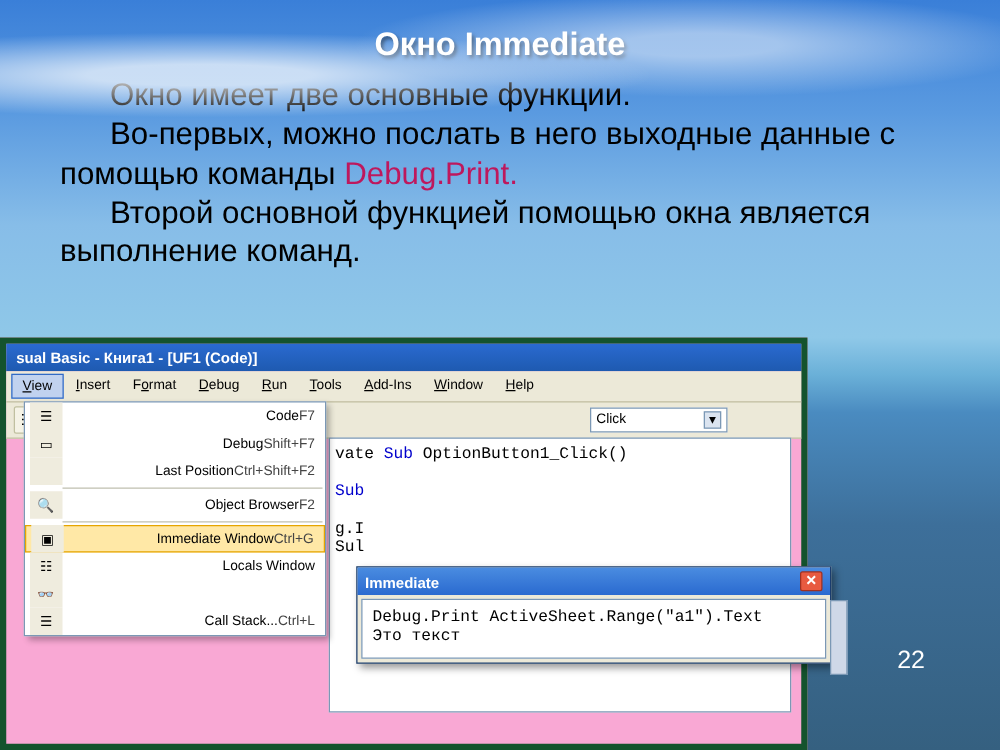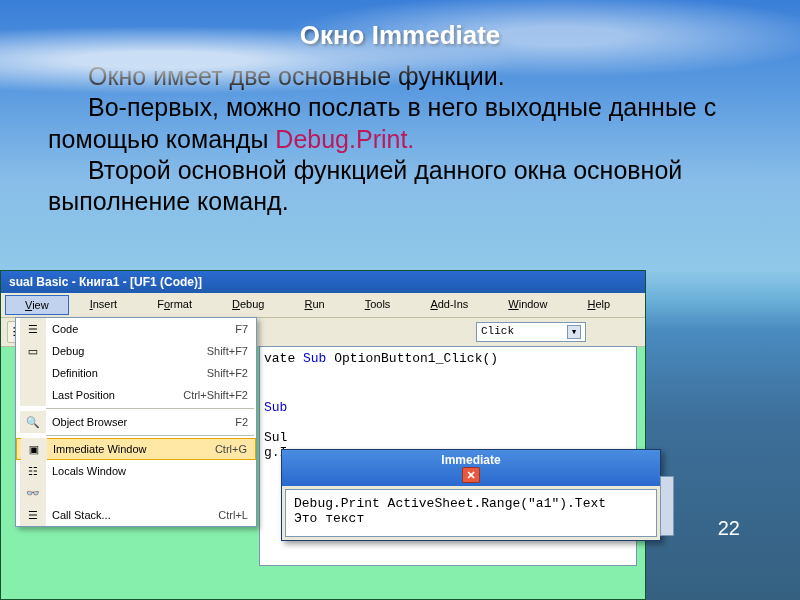--- a/index.html
+++ b/index.html
@@ -12,61 +12,61 @@
 .sky-clouds { position: absolute; top: 0; left: 0; right: 0; height: 120px;
   background: radial-gradient(ellipse at 20% 50%, rgba(255,255,255,0.7) 10%, transparent 40%),
               radial-gradient(ellipse at 70% 30%, rgba(255,255,255,0.5) 8%, transparent 35%); }
 .slide-title { text-align: center; font-size: 26px; font-weight: bold; color: #fff; padding: 20px 0 10px; text-shadow: 2px 2px 3px rgba(0,0,0,0.5); }
 .slide-body { padding: 0 48px; font-size: 25px; color: #000; line-height: 1.25; }
 .slide-body .indent { text-indent: 40px; }
 .debug-print { color: #be185d; }
 .page-num { position: absolute; right: 60px; bottom: 60px; color: #fff; font-size: 20px; }
 
 .vb-window { position: absolute; left: 0; top: 270px; width: 646px; height: 330px;
-  background: #86efac; border: 1px solid #14532d; font-family: Tahoma, sans-serif; font-size: 11px; }
+  background: #f9a8d4; border: 5px solid #14532d; font-family: Tahoma, sans-serif; font-size: 11px; }
 .vb-title { background: linear-gradient(to bottom, #2a6ad0, #1e5ab0); color: #fff; padding: 4px 8px; font-weight: bold; font-size: 12px; }
 .vb-menubar { background: #ece9d8; padding: 2px 4px; display: flex; gap: 2px; }
-.vb-menuitem { padding: 3px 19px; cursor: default; }
+.vb-menuitem { padding: 3px 8px; cursor: default; }
 .vb-menuitem.open { background: #c1d2ef; border: 1px solid #316ac5; }
 .vb-menuitem u { text-decoration: underline; }
 .vb-toolbar { background: #ece9d8; border-top: 1px solid #c0c0a0; border-bottom: 1px solid #c0c0a0; padding: 3px 6px; display: flex; gap: 4px; align-items: center; }
 .vb-tbtn { width: 22px; height: 22px; background: #f5f3e6; border: 1px solid #c0c0a0; border-radius: 2px; display: flex; align-items: center; justify-content: center; font-size: 12px; }
 .vb-sep { width: 1px; height: 20px; background: #a0a090; margin: 0 2px; }
 
 .view-menu { position: absolute; left: 14px; top: 46px; width: 242px; background: #fff; border: 1px solid #7b98b5; box-shadow: 3px 3px 5px rgba(0,0,0,0.3); z-index: 20; font-size: 11px; }
 .view-menu .row { display: flex; align-items: center; height: 22px; padding: 0 8px 0 4px; }
 .view-menu .row.sel { background: #ffe8a6; border: 1px solid #e5a500; }
 .view-menu .gutter { width: 26px; height: 22px; background: #efecde; display: flex; align-items: center; justify-content: center; margin-right: 6px; }
-.view-menu .label { flex: 1; }
+.view-menu .label { flex: 1; text-align: right; }
 .view-menu .shortcut { color: #444; }
 .view-menu .div { height: 1px; background: #c0c0b0; margin: 2px 2px 2px 30px; }
 
 .code-area { position: absolute; left: 258px; top: 75px; right: 8px; height: 220px; background: #fff; border: 1px solid #7b98b5; font-family: "Courier New", monospace; font-size: 13px; padding: 4px; }
-.code-dd { position: absolute; right: 50px; top: -25px; width: 110px; height: 20px; background: #fff; border: 1px solid #7b98b5; font-family: Liberation Mono, monospace; font-size: 11px; padding: 2px 4px; }
+.code-dd { position: absolute; right: 50px; top: -25px; width: 110px; height: 20px; background: #fff; border: 1px solid #7b98b5; font-family: Liberation Sans, sans-serif; font-size: 11px; padding: 2px 4px; }
 .code-dd .arrow { float: right; background: #dbe4f0; border: 1px solid #7b98b5; width: 14px; height: 14px; text-align: center; line-height: 12px; }
-.code-area .kw { color: #0000cc; margin-top: 19px; }
+.code-area .kw { color: #0000cc; }
 .code-line { white-space: pre; }
 
 .imm-window { position: absolute; left: 280px; top: 178px; width: 380px; background: #ece9d8; border: 1px solid #1a3c6e; box-shadow: 3px 3px 6px rgba(0,0,0,0.4); z-index: 30; }
-.imm-title { background: linear-gradient(to bottom, #4a8ce0, #2a6ad0); color: #fff; font-weight: bold; font-size: 12px; padding: 3px 6px; display: flex; justify-content: space-between; align-items: center; flex-direction: column; }
+.imm-title { background: linear-gradient(to bottom, #4a8ce0, #2a6ad0); color: #fff; font-weight: bold; font-size: 12px; padding: 3px 6px; display: flex; justify-content: space-between; align-items: flex-end; }
 .imm-close { width: 18px; height: 16px; background: #e85a40; border: 1px solid #a03020; color: #fff; text-align: center; line-height: 14px; font-size: 11px; border-radius: 2px; cursor: default; }
 .imm-body { background: #fff; border: 1px solid #7b98b5; margin: 3px; padding: 6px 8px; font-family: "Courier New", monospace; font-size: 13px; min-height: 48px; }
 .scroll-thumb { position: absolute; right: -14px; top: 26px; width: 14px; height: 60px; background: #cfd8e8; border: 1px solid #7b98b5; }
 </style>
 </head>
 <body>
 
 <div class="sky-clouds"></div>
 <div class="slide-title">Окно Immediate</div>
 <div class="slide-body">
   <div class="indent">Окно имеет две основные функции.</div>
   <div class="indent">
     <span>Во-первых, можно послать в него выходные данные с помощью команды </span><span class="debug-print">Debug.Print.</span>
   </div>
-  <div class="indent">Второй основной функцией данного окна основной выполнение команд.</div>
+  <div class="indent">Второй основной функцией помощью окна является выполнение команд.</div>
 </div>
 
 <div class="vb-window">
   <div class="vb-title">sual Basic - Книга1 - [UF1 (Code)]</div>
   <div class="vb-menubar">
     <div class="vb-menuitem open"><u>V</u><span>iew</span></div>
     <div class="vb-menuitem"><u>I</u>nsert</div>
     <div class="vb-menuitem">F<u>o</u>rmat</div>
     <div class="vb-menuitem"><u>D</u>ebug</div>
     <div class="vb-menuitem"><u>R</u>un</div>
@@ -95,25 +95,20 @@
         <span class="label">Code</span>
         <span class="shortcut">F7</span>
       </div>
       <div class="row">
         <div class="gutter">▭</div>
         <span class="label">Debug</span>
         <span class="shortcut">Shift+F7</span>
       </div>
       <div class="row">
         <div class="gutter"></div>
-        <span class="label">Definition</span>
-        <span class="shortcut">Shift+F2</span>
-      </div>
-      <div class="row">
-        <div class="gutter"></div>
         <span class="label">Last Position</span>
         <span class="shortcut">Ctrl+Shift+F2</span>
       </div>
       <div class="div"></div>
       <div class="row">
         <div class="gutter">🔍</div>
         <span class="label">Object Browser</span>
         <span class="shortcut">F2</span>
       </div>
       <div class="div"></div>
@@ -137,22 +132,22 @@
         <span class="shortcut">Ctrl+L</span>
       </div>
     </div>
 
   <div class="code-area">
     <div class="code-dd"><span>Click</span><span class="arrow">▾</span></div>
     <div class="code-line"><span>vate </span><span class="kw">Sub</span><span> OptionButton1_Click()</span></div>
     <div class="code-line">&nbsp;</div>
     <div class="code-line kw">Sub</div>
     <div class="code-line">&nbsp;</div>
+    <div class="code-line">g.I</div>
     <div class="code-line">Sul</div>
-    <div class="code-line">g.I</div>
   </div>
 
   <div class="imm-window">
     <div class="imm-title">
       <span>Immediate</span>
       <span class="imm-close">✕</span>
     </div>
     <div class="imm-body">
       <div>Debug.Print ActiveSheet.Range("a1").Text</div>
       <div>Это текст</div>

